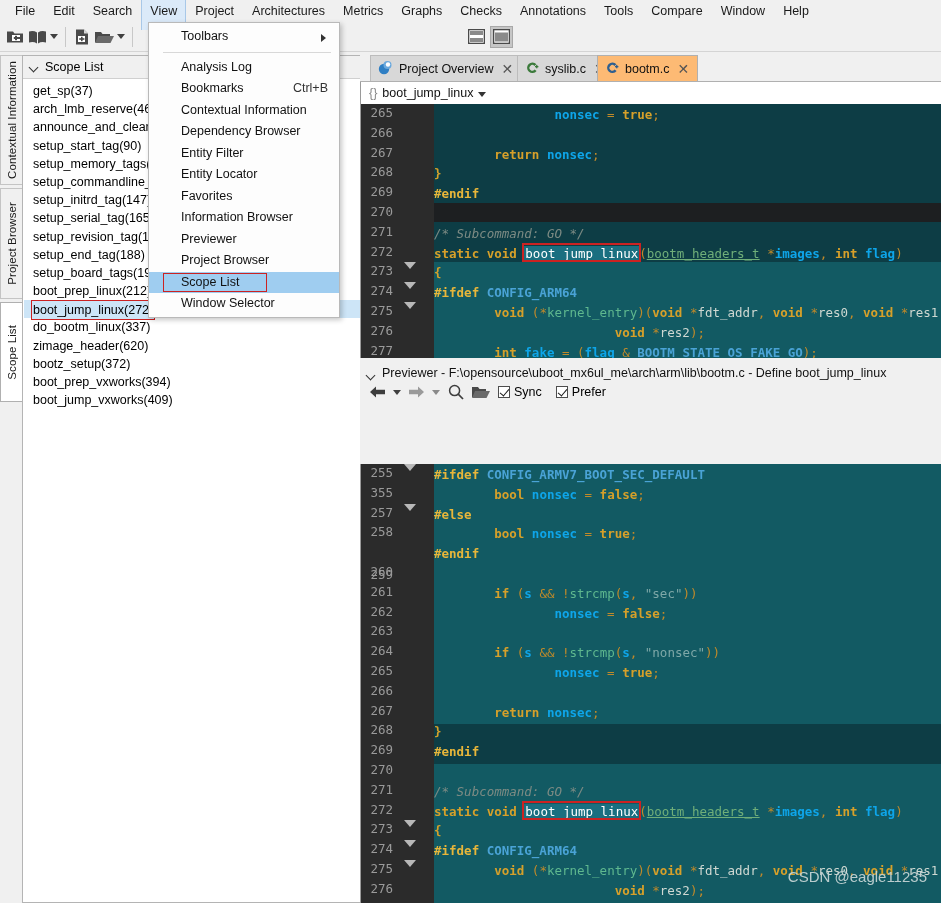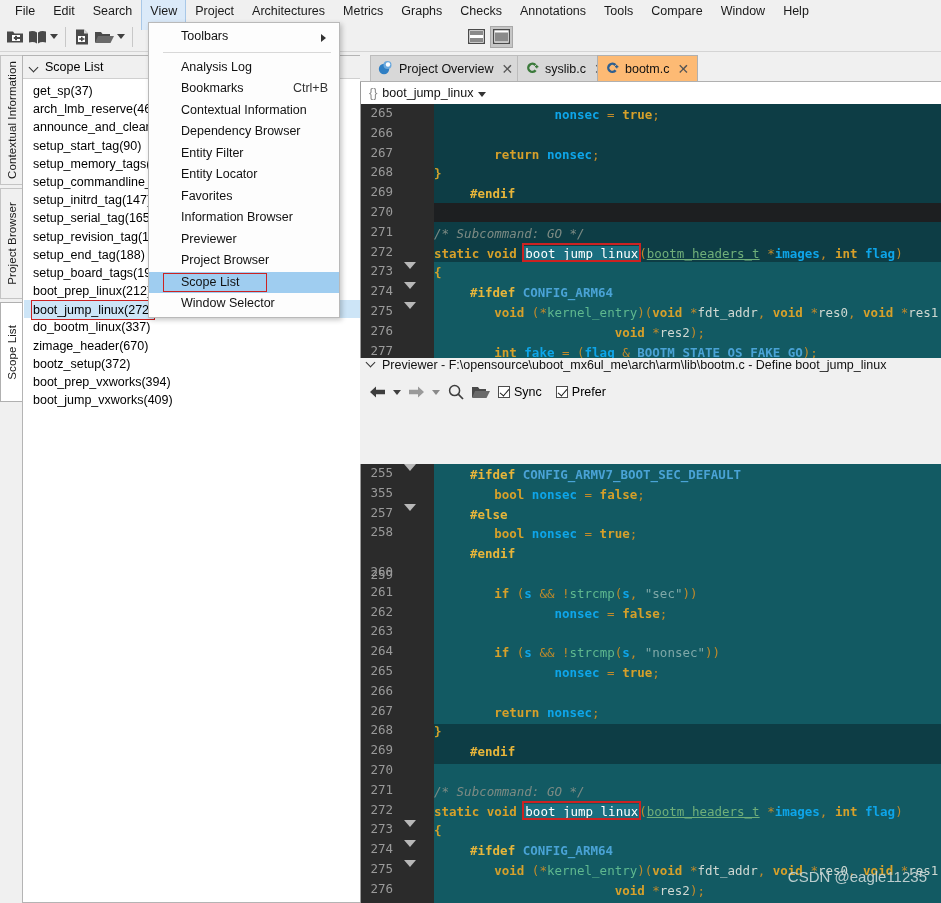--- a/index.html
+++ b/index.html
@@ -112,35 +112,35 @@
   .gutter .fold { position:absolute; right:18px; width:12px; height:8px; }
   .fold-tri { width:0;height:0;border-left:6px solid transparent;border-right:6px solid transparent;border-top:7px solid #b8b8b8; }
   .codearea { position:absolute; left:73px; top:0; right:0; bottom:0; }
   .cline { position:absolute; left:0; height:19.8px; line-height:19.8px; white-space:pre; color:#c8cfc9; }
   .hl-band { position:absolute; left:0; right:0; background:#125a63; }
   .hl-band2 { position:absolute; left:0; right:0; background:#0d3d45; }
 
   
   .t-plain  { color:#cfd8d2; }
   .t-kw     { color:#d6a02a; font-weight:bold; }
-  .t-pre    { color:#e8b63a; font-weight:bold;margin-left:36px; }
+  .t-pre    { color:#e8b63a; font-weight:bold; }
   .t-cmt    { color:#7d8b84; font-style:italic; }
   .t-str    { color:#7fa8a8; }
   .t-fn     { color:#5fb88f; }
   .t-const  { color:#4aa3d6; font-weight:bold; }
   .t-punc   { color:#c08a2a; }
   .t-link   { color:#6fae79; text-decoration:underline; }
   .t-white  { color:#0ea5e9; font-weight:bold; }
 
   .sym-hl { background:#1a6f80; color:#ffffff; padding:0 1px; }
   .sym-box { position:absolute; border:2px solid #cc2222; }
 
   
   .prevpanel { position:absolute; left:0; top:306px; width:581px; height:46px; background:#f0f0f0; }
-  .prev-title { height:22px; display:flex; align-items:flex-start; gap:6px; padding-left:7px; font-size:12.5px; color:#111; white-space:nowrap;}
+  .prev-title { height:22px; display:flex; align-items:flex-end; gap:6px; padding-left:7px; font-size:12.5px; color:#111; white-space:nowrap;}
   .prev-tools { height:24px; display:flex; align-items:center; gap:4px; padding-left:7px; }
   .pv-ic { width:21px;height:21px;display:flex;align-items:center;justify-content:center; }
   .pv-ar { width:10px;height:21px;display:flex;align-items:center;justify-content:center; }
   .cbox { display:flex; align-items:center; gap:4px; font-size:12.5px; margin-left:3px; }
   .cbox .bx { width:12px;height:12px;border:1px solid #4d4d4d;background:#fff; position:relative; }
   .cbox .bx::after { content:""; position:absolute; left:3px; top:0px; width:4px; height:8px;
       border-right:1.7px solid #1a1a1a; border-bottom:1.7px solid #1a1a1a; transform:rotate(40deg); }
 
   
   .watermark { position:absolute; right:14px; bottom:18px; color:#c3d3d3; font-size:15px;
@@ -250,21 +250,21 @@
       <div class="scope-item">setup_initrd_tag(147)</div>
       <div class="scope-item">setup_serial_tag(165)</div>
       <div class="scope-item">setup_revision_tag(177)</div>
       <div class="scope-item">setup_end_tag(188)</div>
       <div class="scope-item">setup_board_tags(196)</div>
       <div class="scope-item">boot_prep_linux(212)</div>
       <div class="scope-item selected">
         <span class="sel-box">boot_jump_linux(272)</span>
       </div>
       <div class="scope-item">do_bootm_linux(337)</div>
-      <div class="scope-item">zimage_header(670)</div>
+      <div class="scope-item">zimage_header(620)</div>
       <div class="scope-item">bootz_setup(372)</div>
       <div class="scope-item">boot_prep_vxworks(394)</div>
       <div class="scope-item">boot_jump_vxworks(409)</div>
     </div>
   </div>
 
   <div class="editorwrap">
 
     <div class="tabbar">
       <div class="etab" style="left:10px;">

